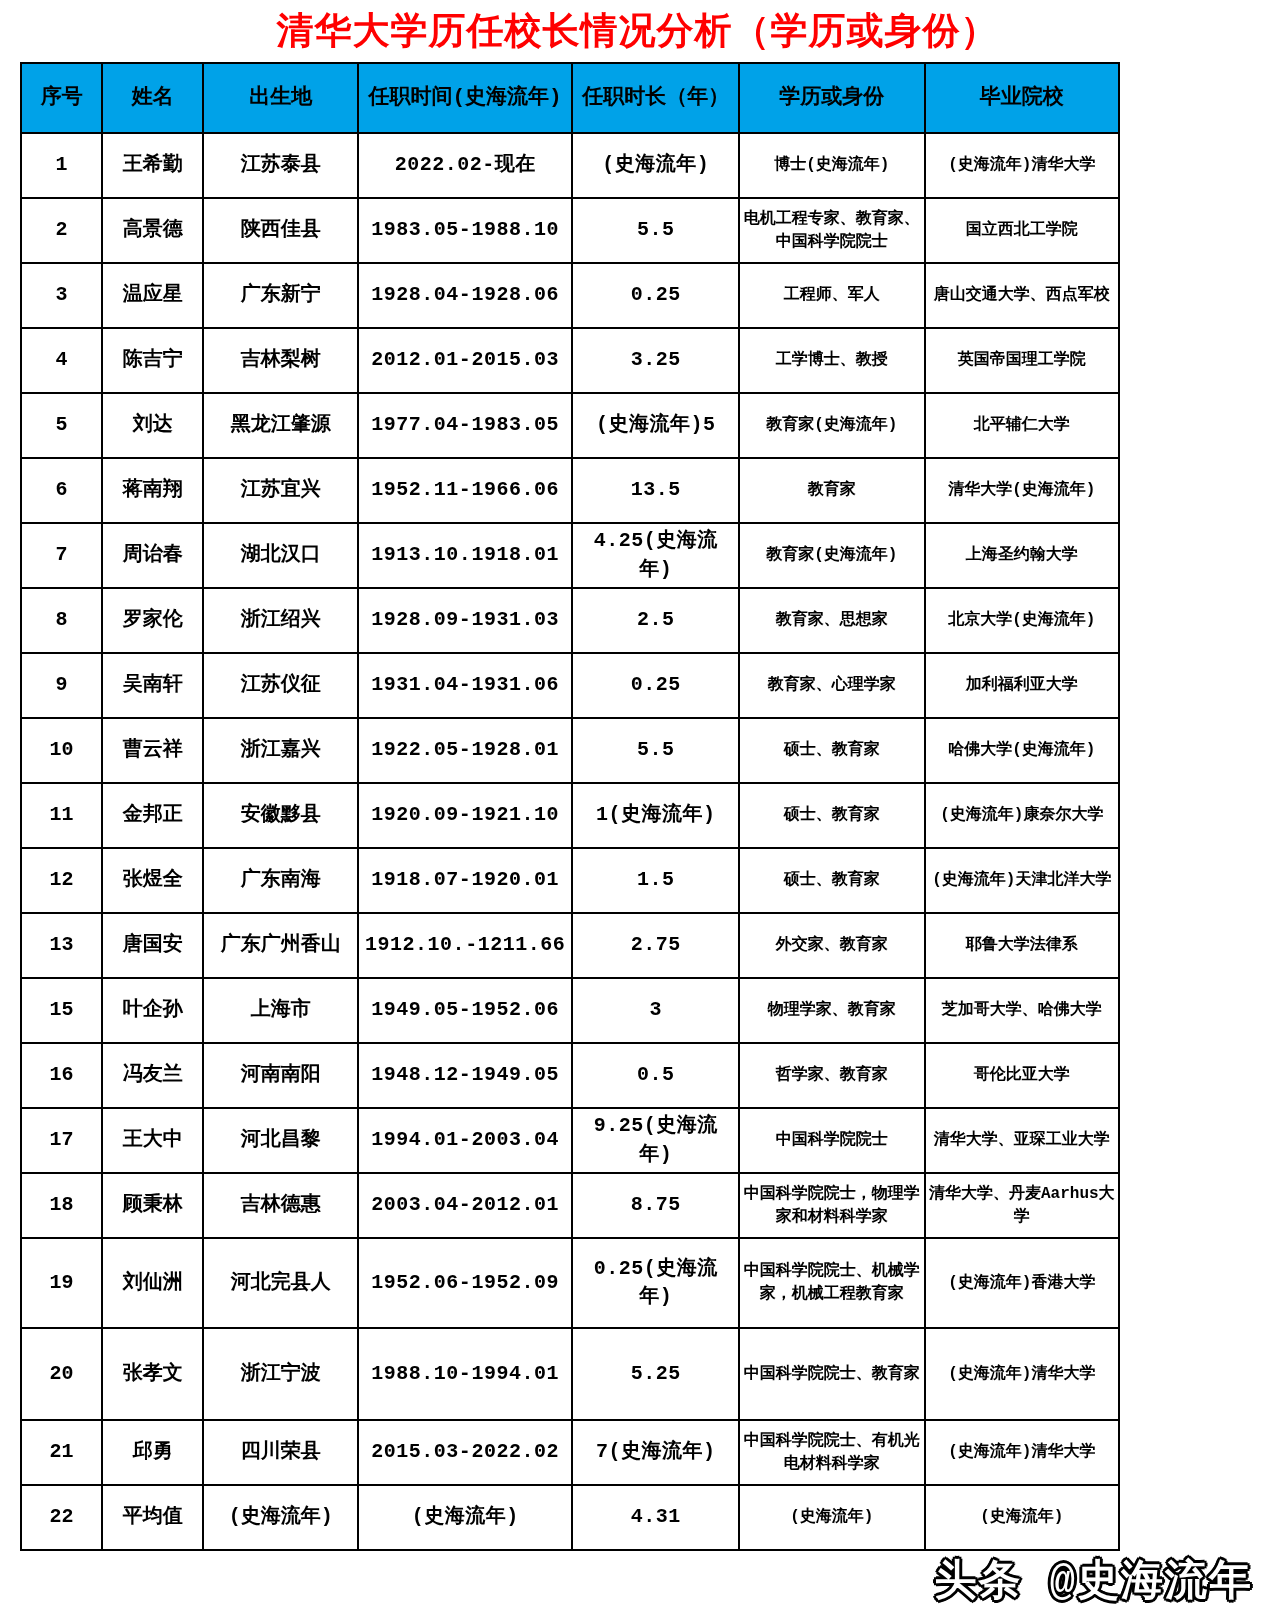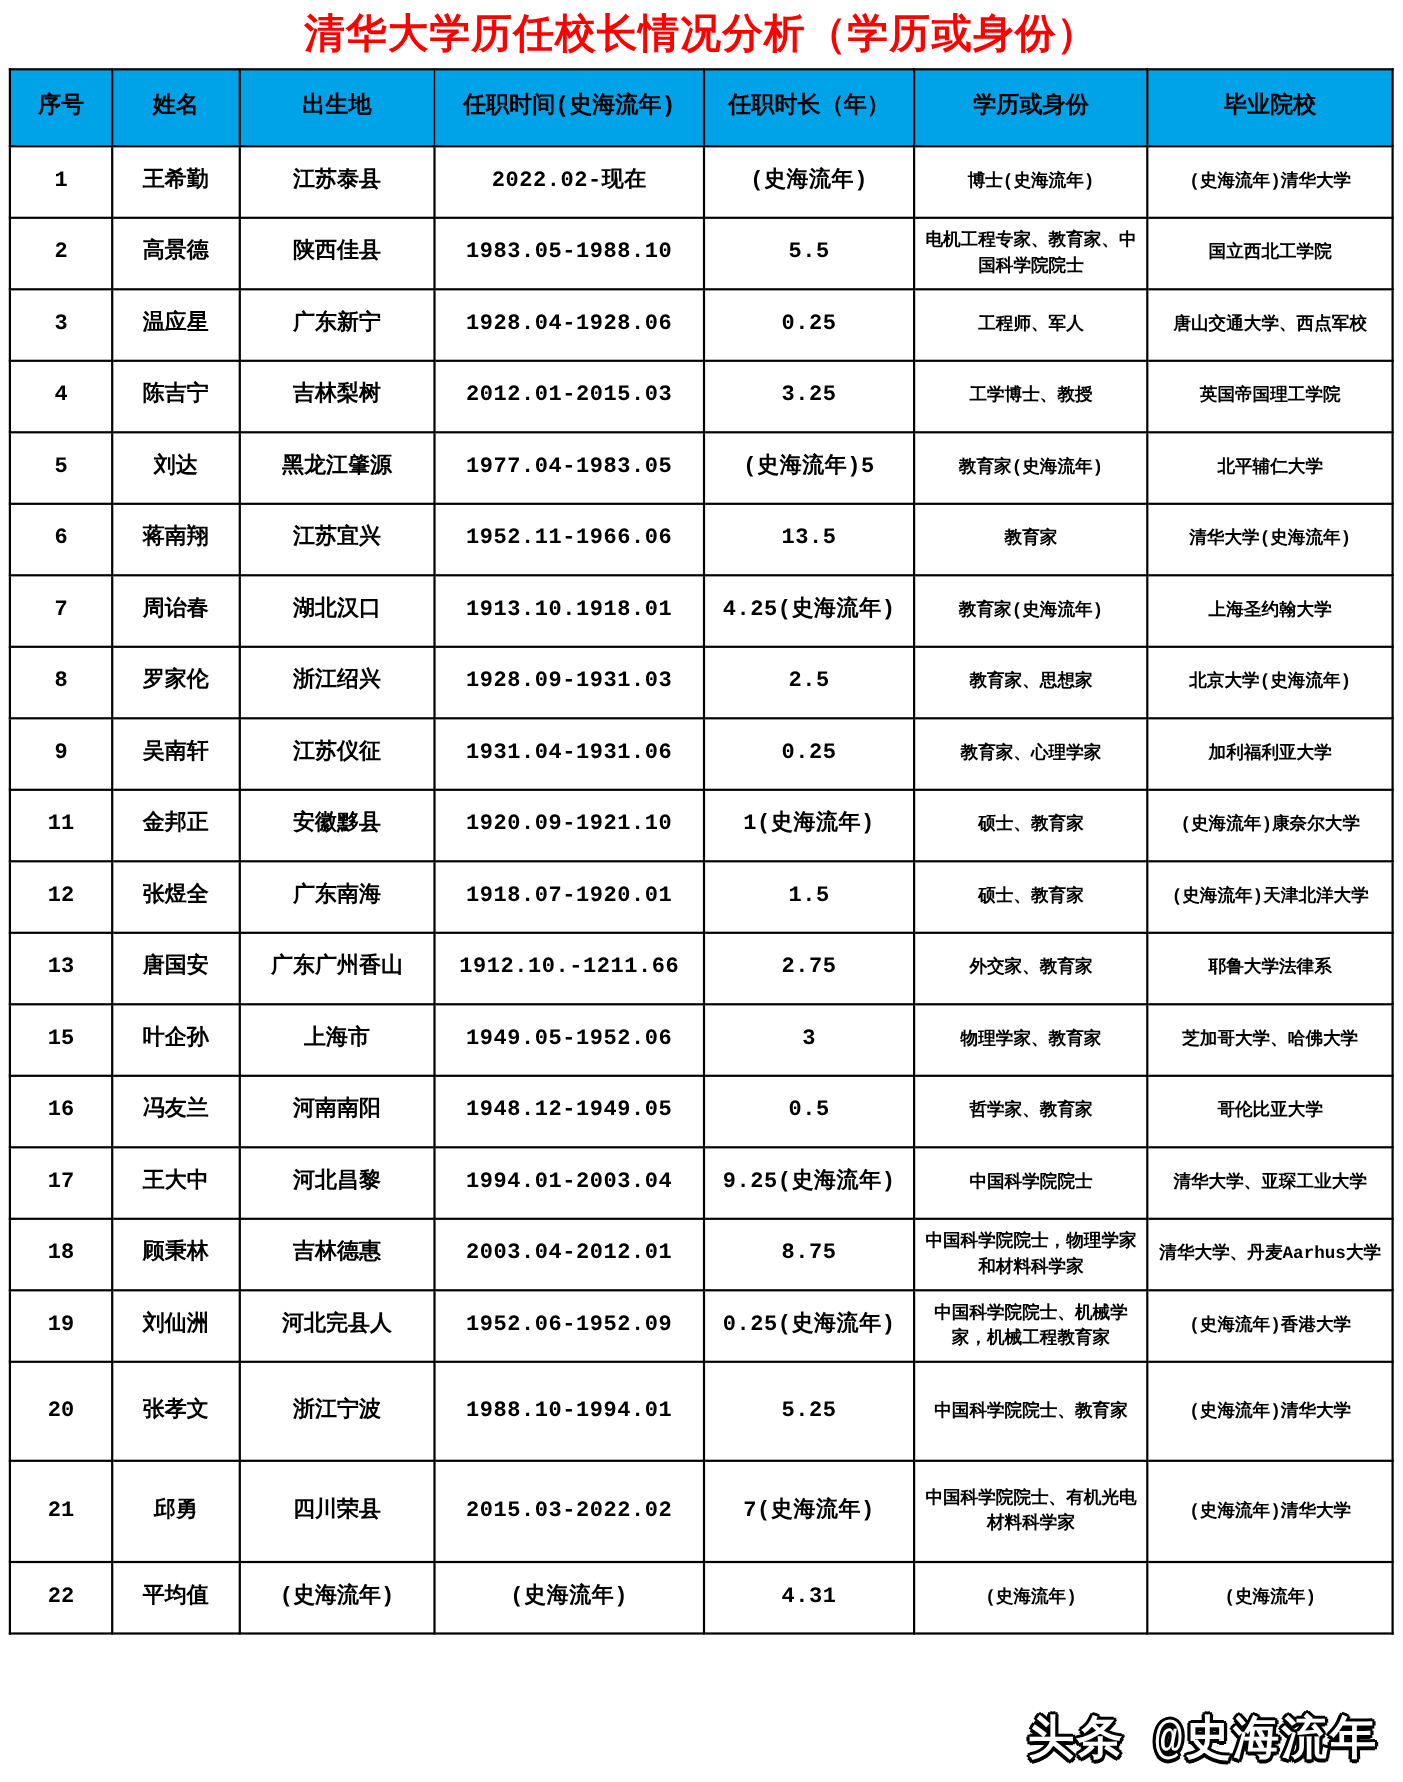--- a/index.html
+++ b/index.html
@@ -20,22 +20,22 @@
   }
   .title{
     height:62px;
     display:flex;align-items:center;justify-content:center;
     font-size:37px;font-weight:bold;
     color:var(--title-color);
     letter-spacing:1px;
     white-space:nowrap;
   }
   table.presidents{
-    position:absolute;left:8px;top:62px;
-    width:1259px;
+    position:absolute;left:20px;top:62px;
+    width:1100px;
     border-collapse:collapse;
     table-layout:fixed;
   }
   th,td{
     border:2.5px solid var(--grid);
     text-align:center;vertical-align:middle;
     font-weight:bold;color:#000;
     font-size:20px;line-height:1.42;
     padding:1px 5px;
     overflow:hidden;
@@ -169,20 +169,29 @@
         <tr>
           <td>9</td>
           <td>吴南轩</td>
           <td>江苏仪征</td>
           <td>1931.04-1931.06</td>
           <td>0.25</td>
           <td>教育家、心理学家</td>
           <td>加利福利亚大学</td>
         </tr>
         <tr>
+          <td>10</td>
+          <td>曹云祥</td>
+          <td>浙江嘉兴</td>
+          <td>1922.05-1928.01</td>
+          <td>5.5</td>
+          <td>硕士、教育家</td>
+          <td>哈佛大学(史海流年)</td>
+        </tr>
+        <tr>
           <td>11</td>
           <td>金邦正</td>
           <td>安徽黟县</td>
           <td>1920.09-1921.10</td>
           <td>1(史海流年)</td>
           <td>硕士、教育家</td>
           <td>(史海流年)康奈尔大学</td>
         </tr>
         <tr>
           <td>12</td>

